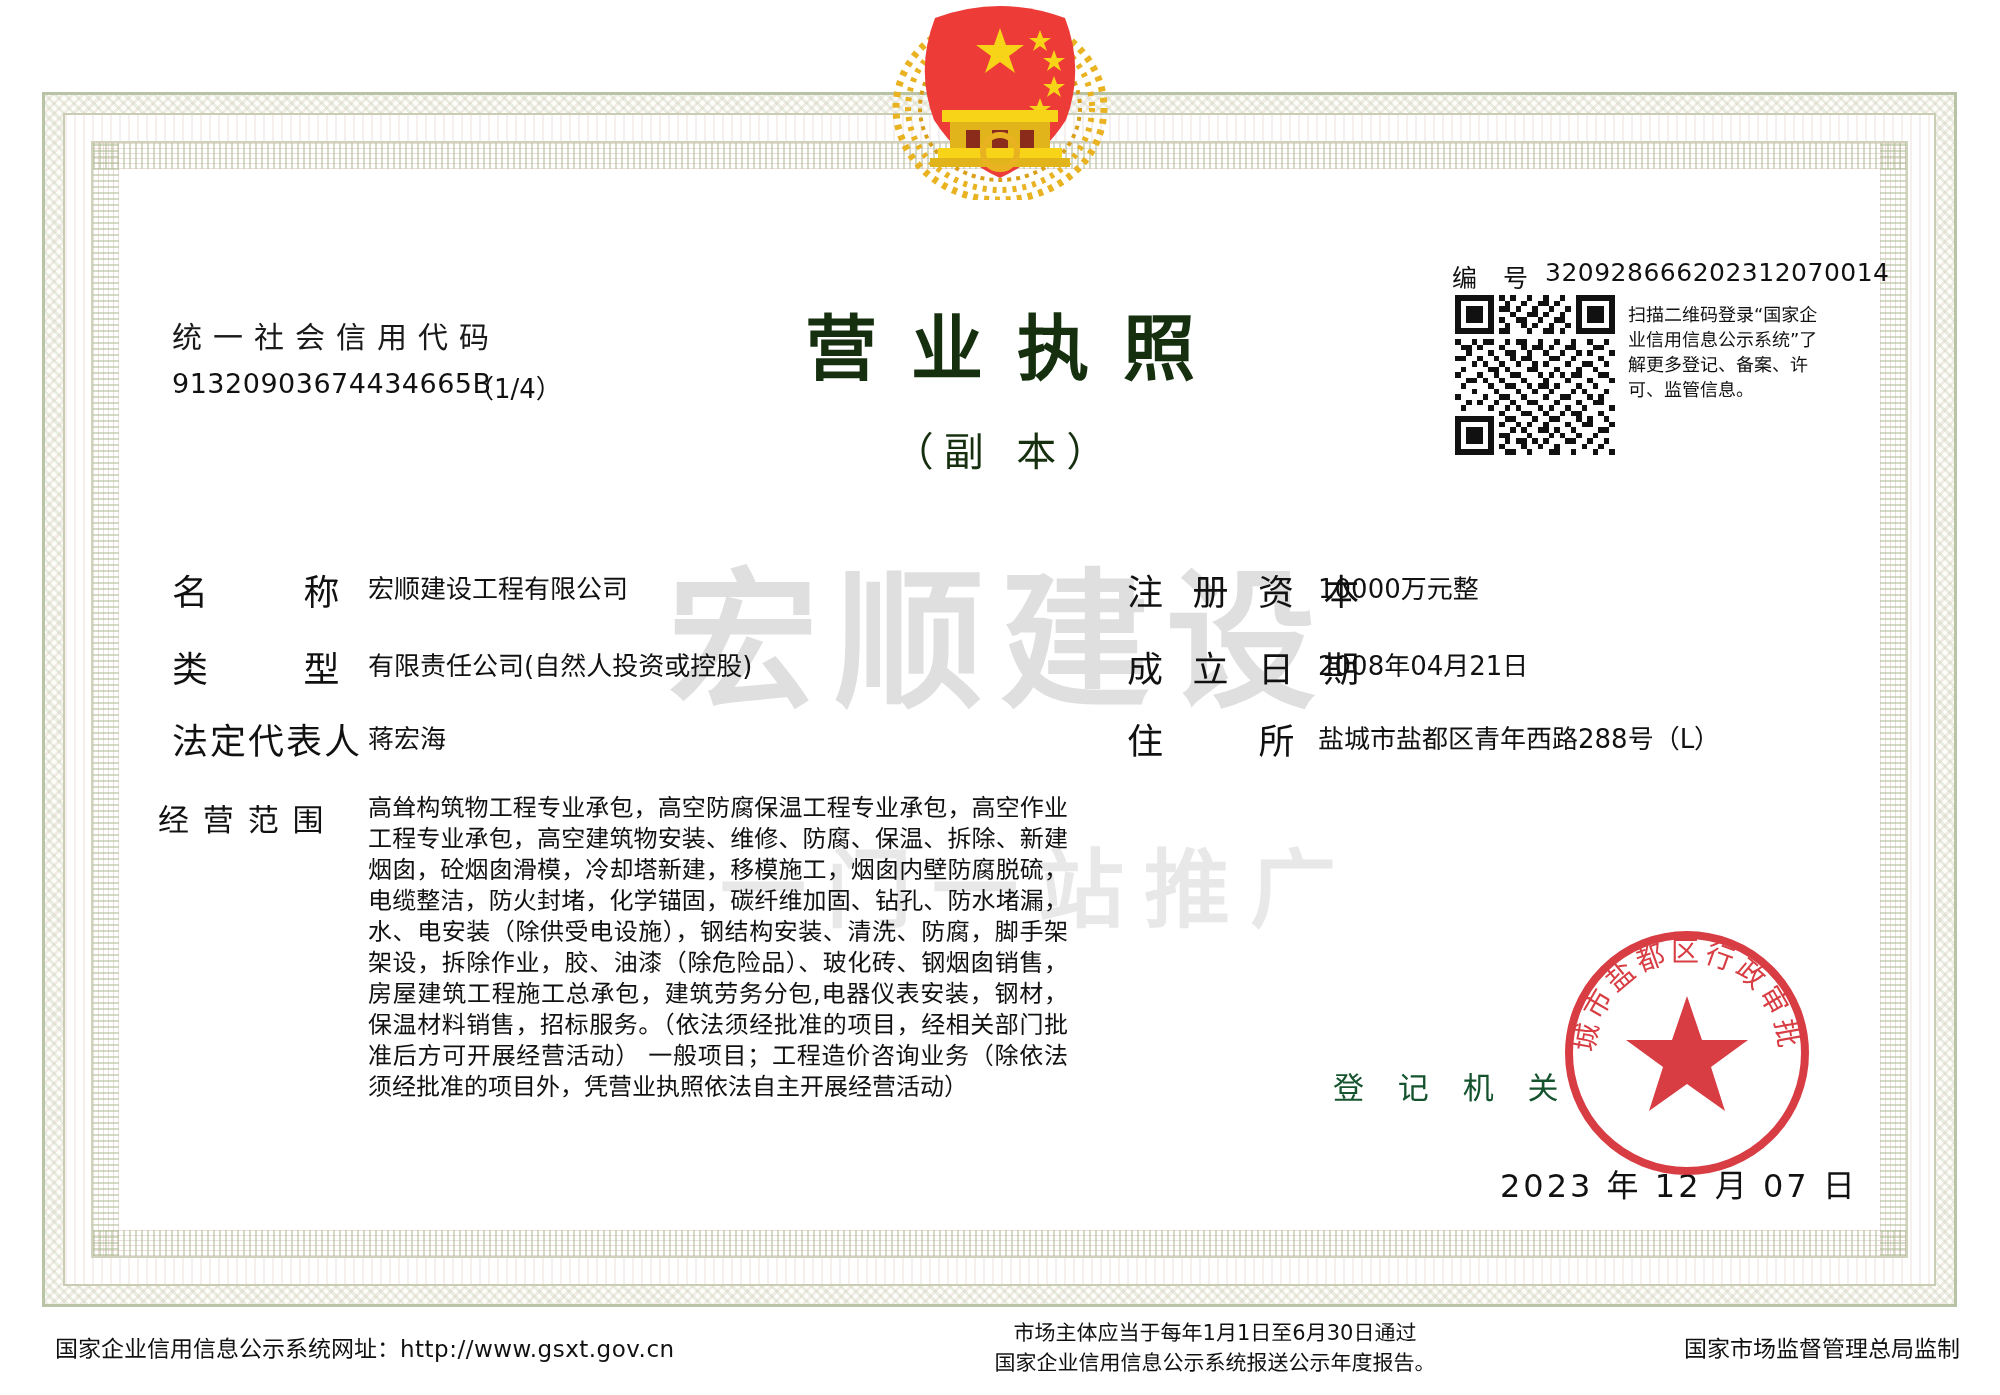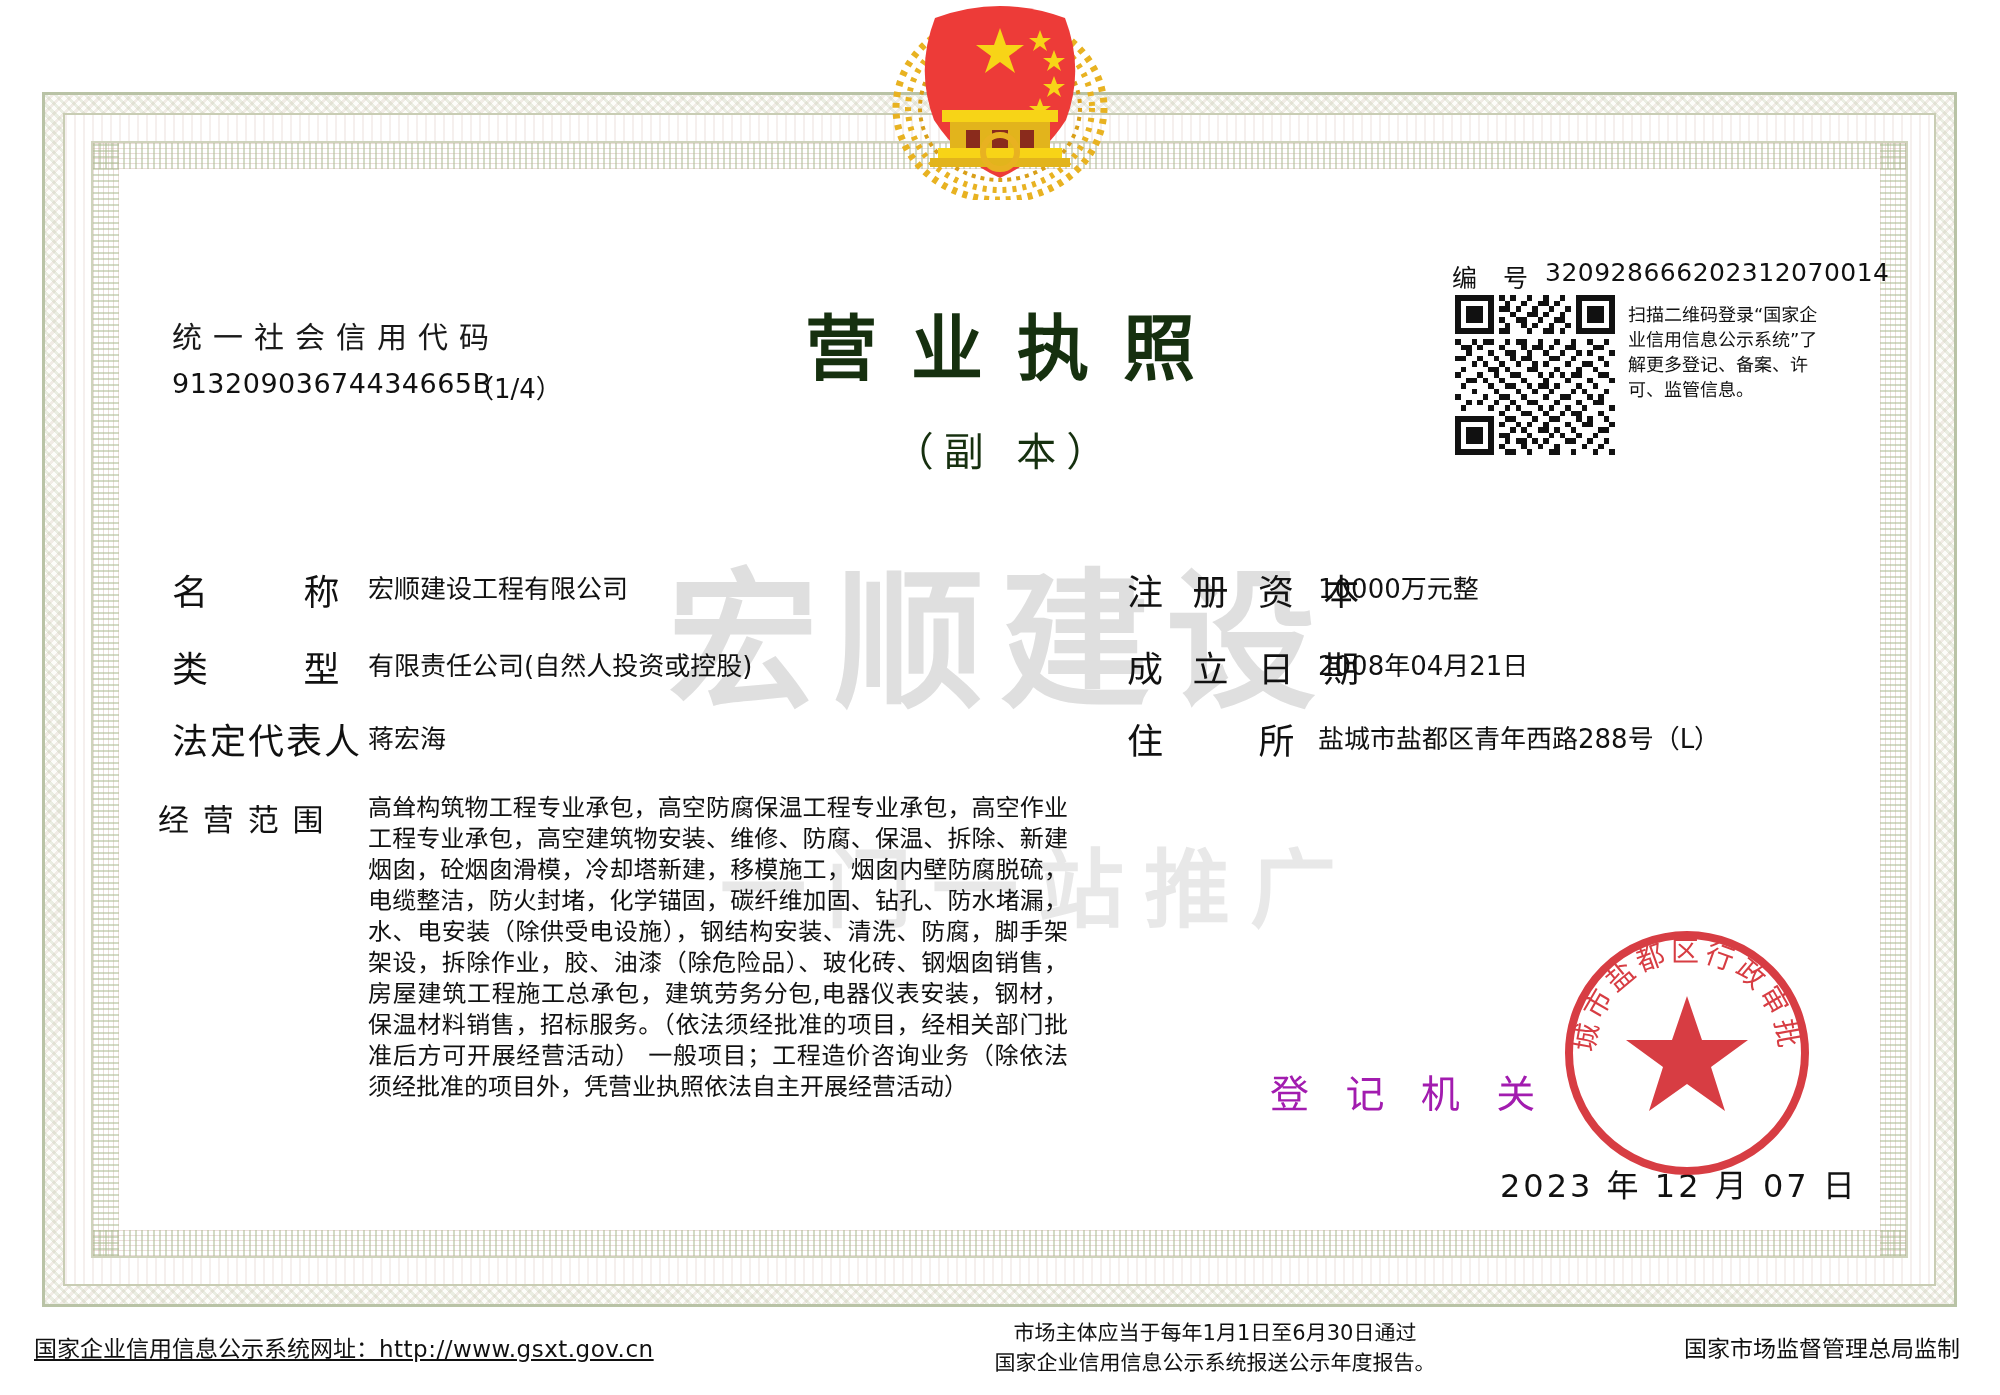--- a/index.html
+++ b/index.html
@@ -256,25 +256,25 @@
     top: 793px;
     width: 700px;
     font-size: 24px;
     line-height: 31px;
     color: #111;
     text-align: justify;
   }
 
   .reg-org-label {
     position: absolute;
-    left: 1270px;
+    left: 1333px;
     top: 1063px;
-    font-size: 39px;
+    font-size: 31px;
     letter-spacing: 12px;
-    color: #a21caf;
+    color: #14532d;
   }
 
   .date-line {
     position: absolute;
     left: 1500px;
     top: 1160px;
     font-size: 32px;
     color: #111;
     letter-spacing: 3px;
   }
@@ -286,25 +286,24 @@
     top: 928px;
     width: 250px;
     height: 250px;
     z-index: 7;
     opacity: 0.88;
   }
 
   
   .footer-left {
     position: absolute;
-    left: 34px;
+    left: 55px;
     top: 1330px;
     font-size: 23px;
     color: #111;
-    text-decoration: underline;
   }
   .footer-left .url {
     font-family: "DejaVu Sans", "Liberation Sans", sans-serif;
     letter-spacing: 0.5px;
   }
   .footer-center {
     position: absolute;
     left: 955px;
     top: 1318px;
     width: 520px;

